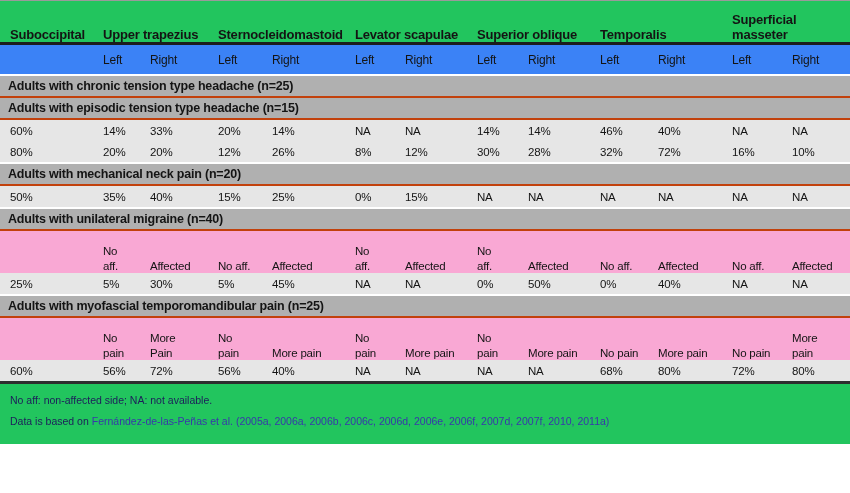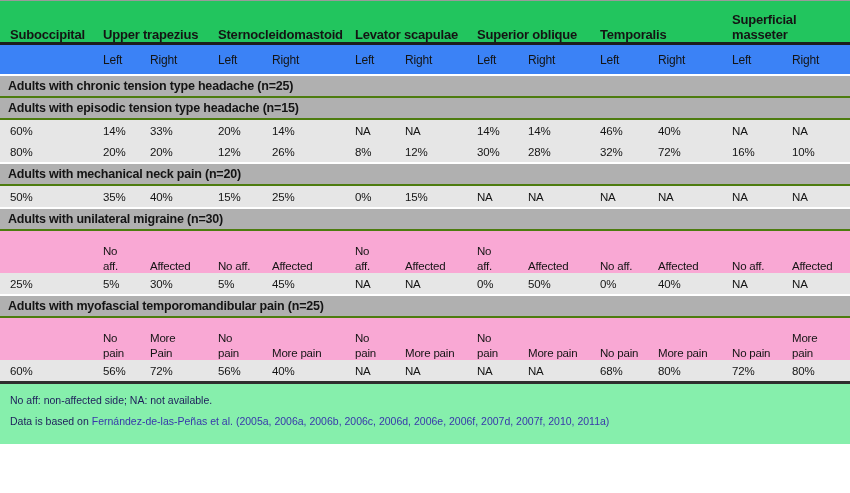--- a/index.html
+++ b/index.html
@@ -21,32 +21,32 @@
     font-size: 13px; font-weight: bold; white-space: pre-line;
     border-bottom: 3px solid #1c1c1c; background: #22c55e;
   }
   .row-muscles th.first, .row-sides td.first, .row-data td.first { padding-left: 10px; }
   .row-sides td {
     height: 29px; vertical-align: middle; font-size: 12px; background: #3b82f6;
   }
   .row-band td {
     height: 20px; vertical-align: middle; font-size: 12.5px; font-weight: bold;
     background: #b0b0b0; padding-left: 10px;
-    border-top: 2px solid #ffffff; border-bottom: 2px solid #4d7c0f;
+    border-top: 2px solid #ffffff; border-bottom: 2px solid #c2410c;
   }
   .row-sub td {
     height: 42px; vertical-align: bottom; padding-bottom: 5px;
     font-size: 11.5px; background: #f9a8d4; white-space: pre-line; line-height: 1.25;
   }
   .row-data td {
     height: 21px; vertical-align: middle; font-size: 11.5px; background: #e6e6e6;
   }
   .row-data.last td { border-bottom: 3px solid #2e2e2e; }
   .table-footer {
-    background: #86efac; height: 60px; padding: 10px 0 0 10px;
+    background: #22c55e; height: 60px; padding: 10px 0 0 10px;
     box-sizing: border-box; font-size: 10.5px; color: #1d1d5a;
   }
   .table-footer .line { margin-bottom: 9px; }
   .citation { color: #3838aa; cursor: pointer; }
 </style>
 </head>
 <body>
 
 <div class="page">
   <table class="prev-table">
@@ -146,21 +146,21 @@
       <td>15%</td>
       <td>NA</td>
       <td>NA</td>
       <td>NA</td>
       <td>NA</td>
       <td>NA</td>
       <td>NA</td>
     </tr>
 
     <tr class="row-band">
-      <td colspan="13">Adults with unilateral migraine (n=30)</td>
+      <td colspan="13">Adults with unilateral migraine (n=40)</td>
     </tr>
     <tr class="row-sub">
       <td class="first"></td>
       <td>No
 aff.</td>
       <td>Affected</td>
       <td>No aff.</td>
       <td>Affected</td>
       <td>No
 aff.</td>

